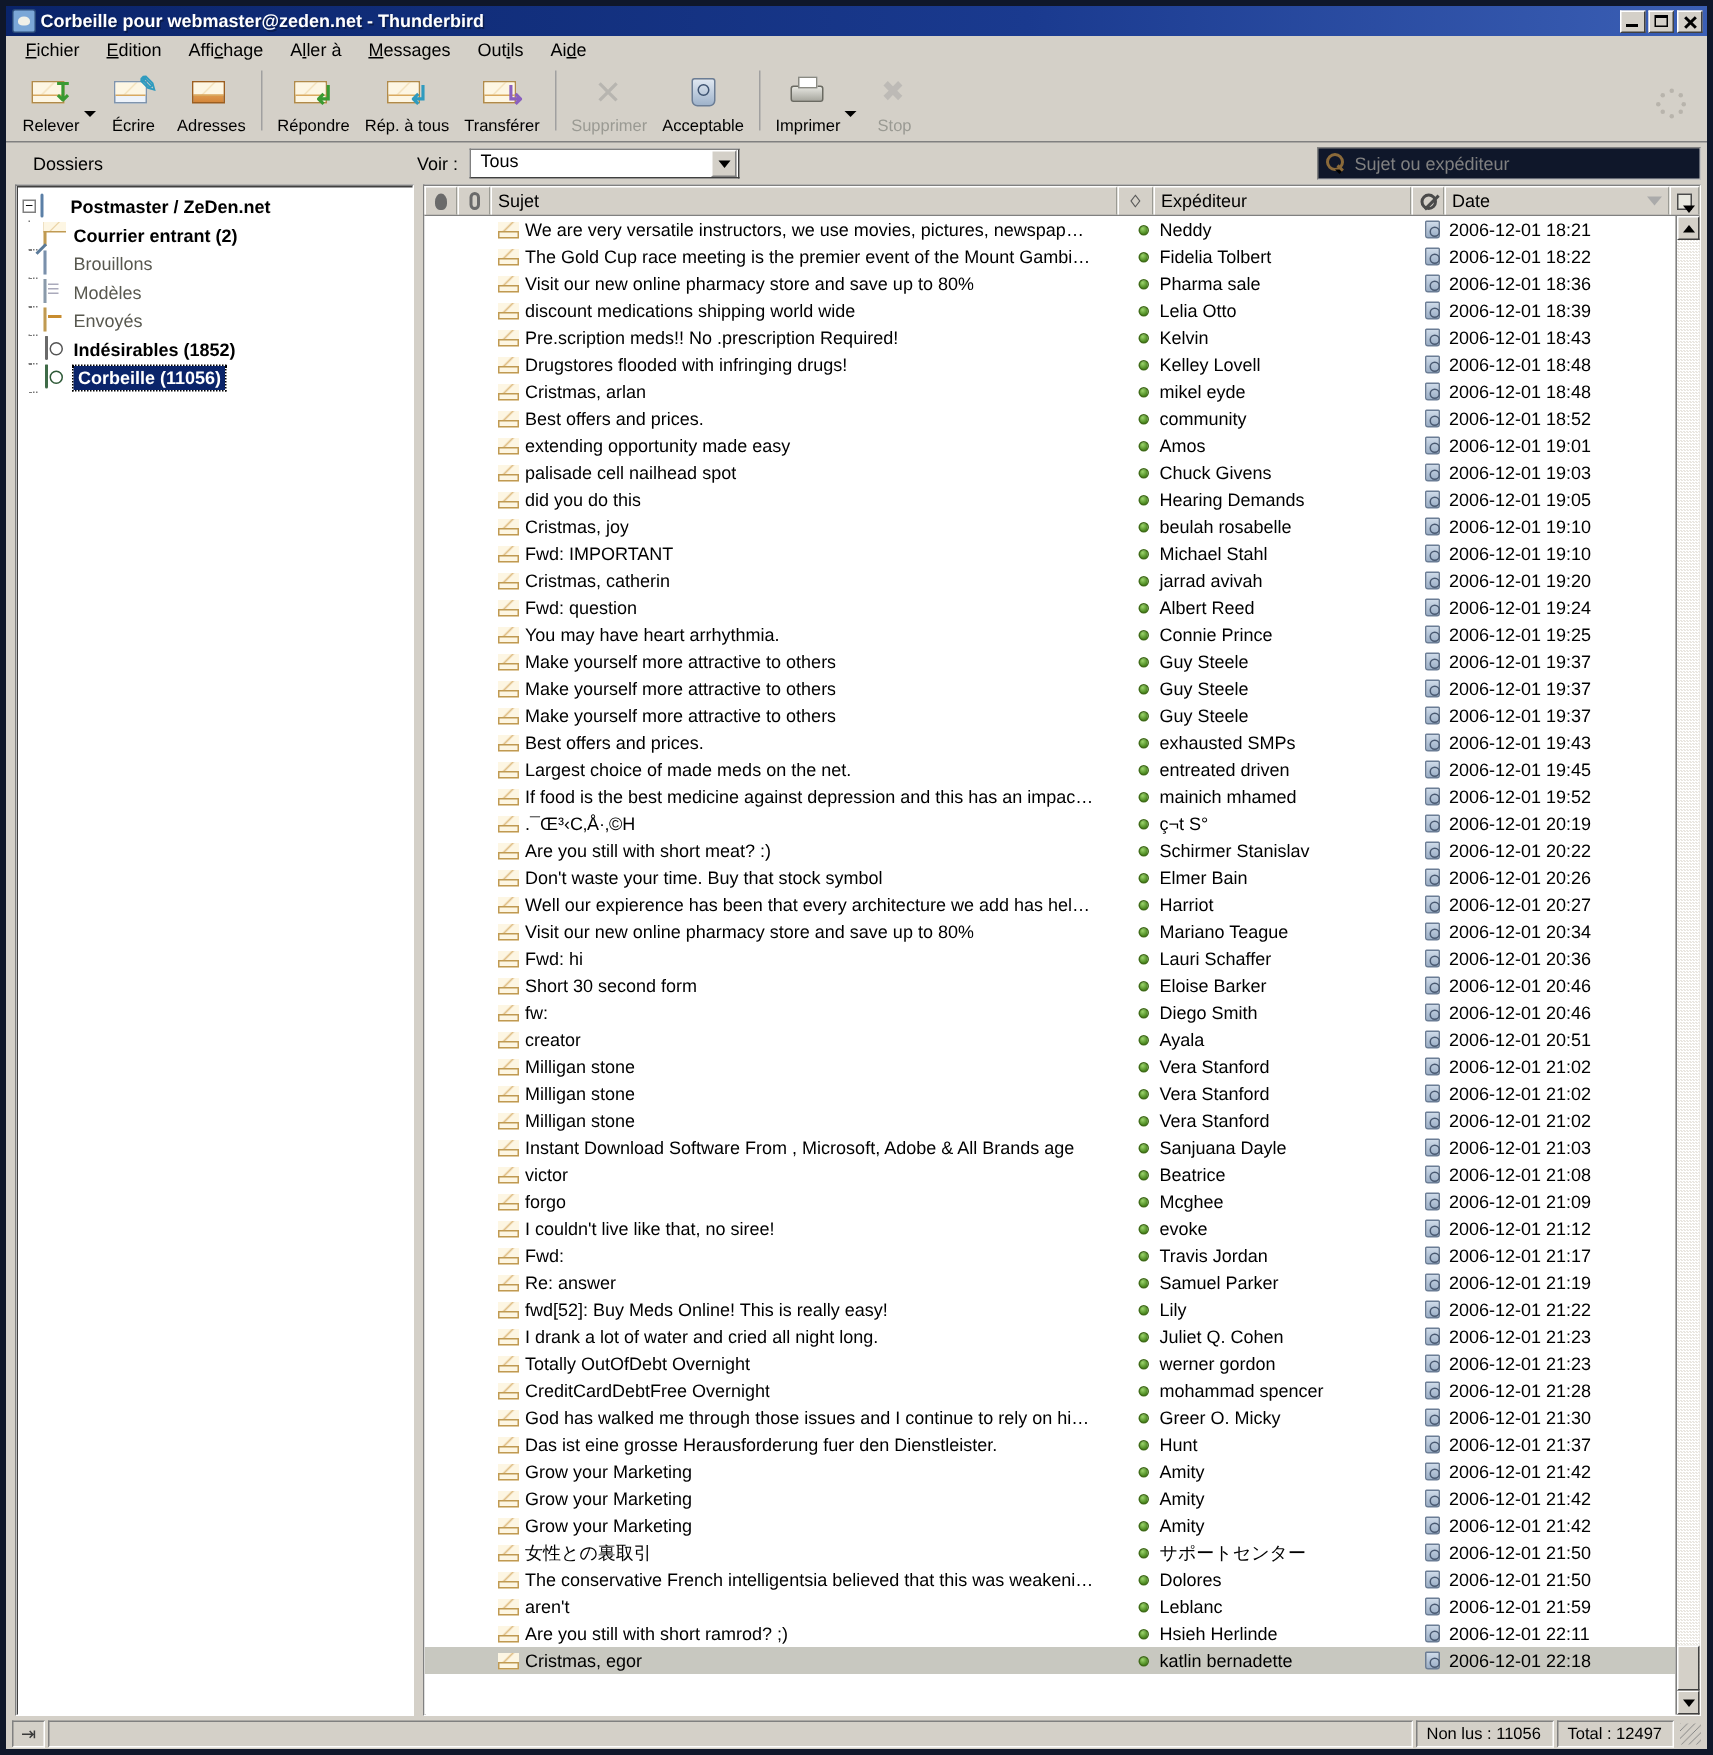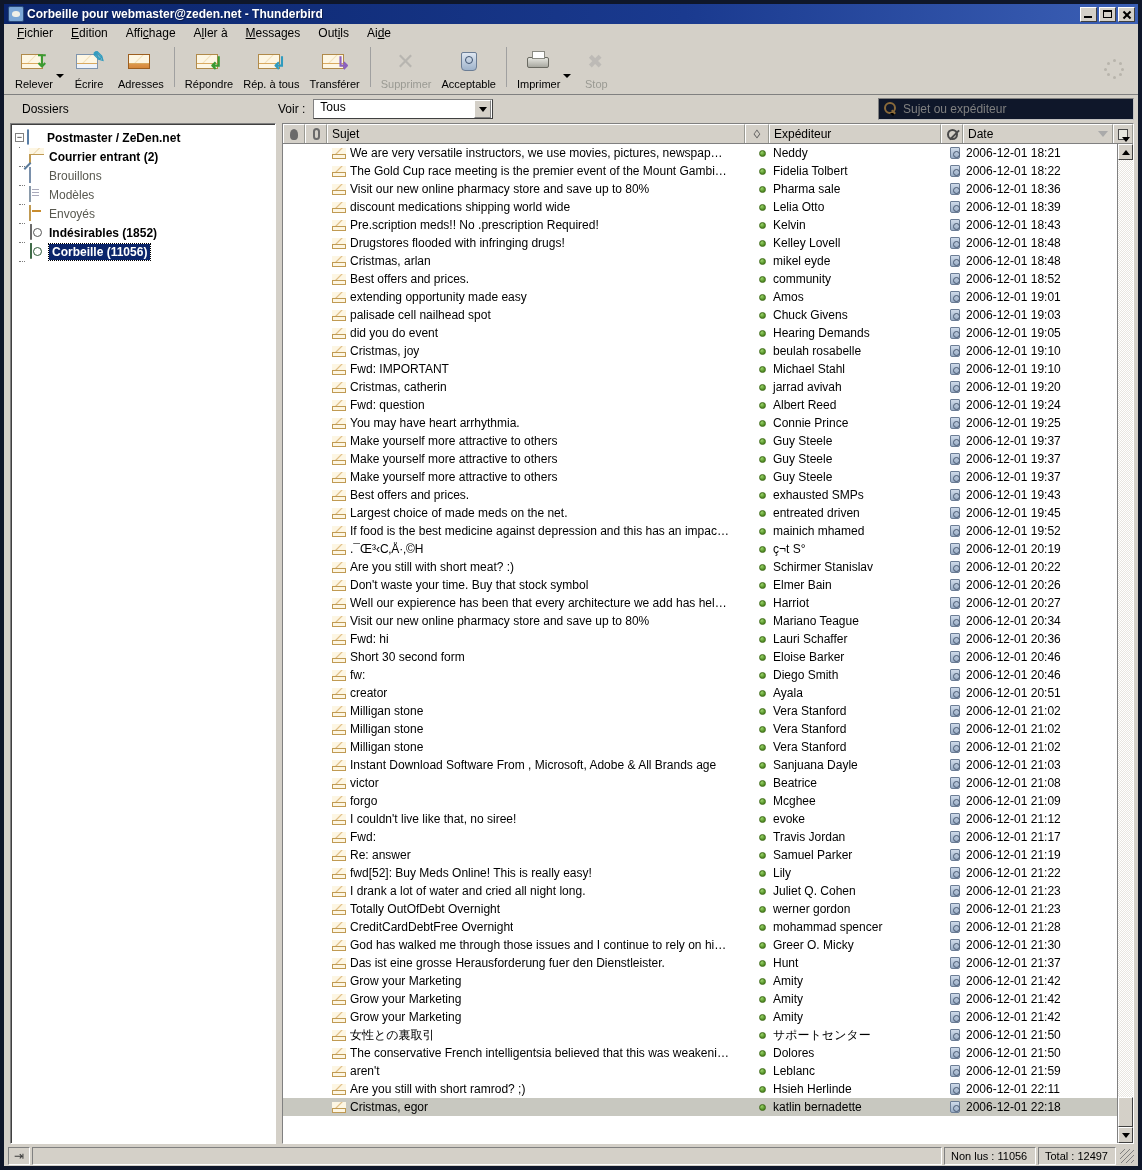--- a/index.html
+++ b/index.html
@@ -885,21 +885,21 @@
                 <span class="trashsm"></span>
                 <span>2006-12-01 19:03</span>
               </div>
               <div class="cell cl-picker"></div>
             </div>
             <div class="row">
               <div class="cell cl-thread"></div>
               <div class="cell cl-attach"></div>
               <div class="cell cl-subject">
                 <span class="msgenv"></span>
-                <span class="subj">did you do event</span>
+                <span class="subj">did you do this</span>
               </div>
               <div class="cell cl-flag"></div>
               <div class="cell cl-sender">
                 <span class="dot"></span>
                 <span>Hearing Demands</span>
               </div>
               <div class="cell cl-junk"></div>
               <div class="cell cl-date">
                 <span class="trashsm"></span>
                 <span>2006-12-01 19:05</span>

